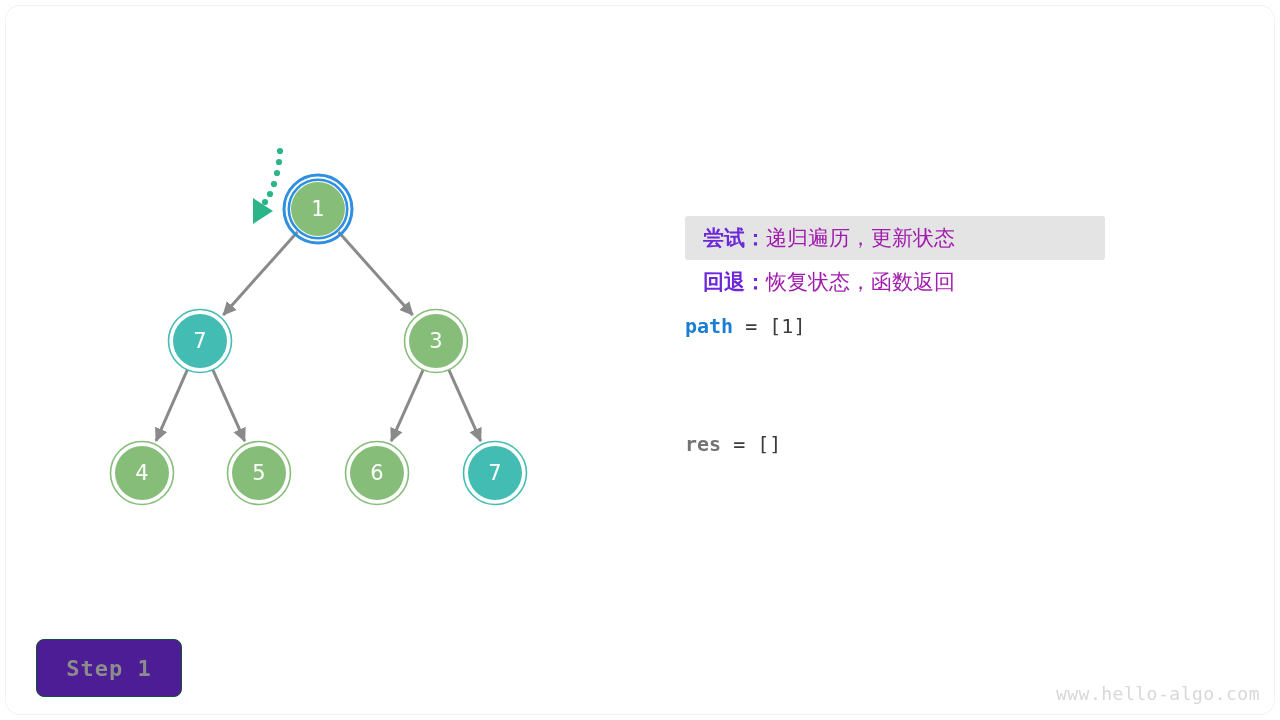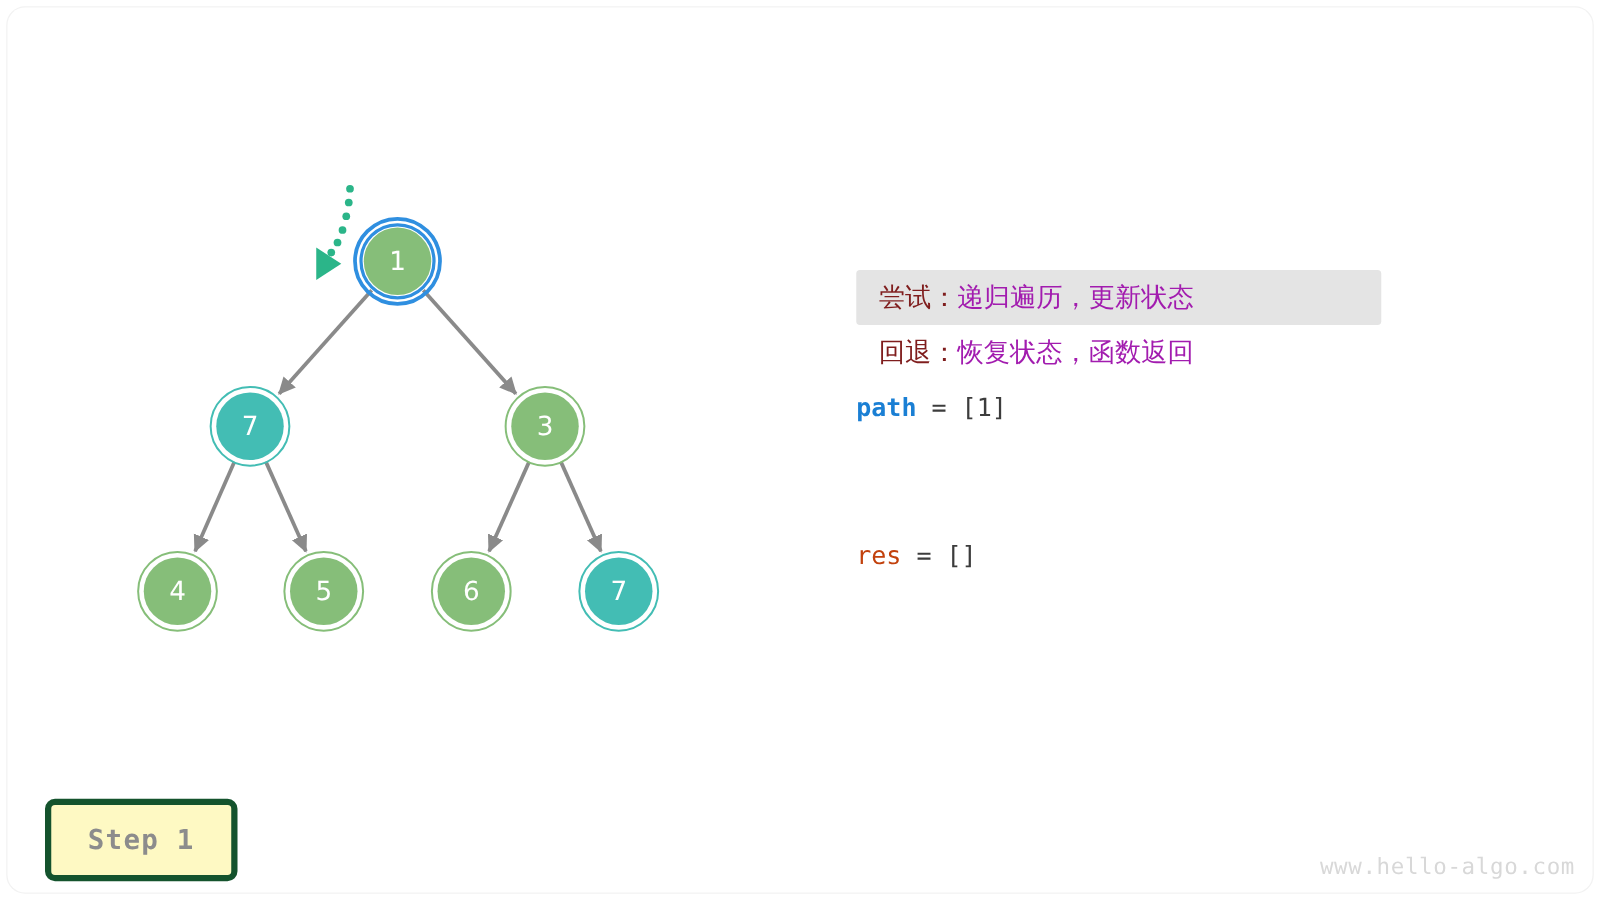--- a/index.html
+++ b/index.html
@@ -61,56 +61,56 @@
   }
   .info-line.highlight {
     background: #e4e4e4;
     border-radius: 3px;
   }
   .info-line .pad {
     display: inline-block;
     width: 18px;
   }
   .lab {
-    font-weight: normal;
-    color: #7f1d1d;
+    font-weight: bold;
+    color: #6d28d9;
   }
   .txt {
     color: #a21caf;
   }
   .code-line {
     font-family: "DejaVu Sans Mono", monospace;
     font-size: 20px;
     line-height: 44px;
     height: 44px;
     white-space: pre;
     color: #3c3c3c;
   }
   .var-path {
     color: #1a7fd4;
     font-weight: bold;
   }
   .var-res {
-    color: #c2410c;
-    font-weight: normal;
+    color: #737373;
+    font-weight: bold;
   }
   .code-spacer {
     height: 74px;
   }
 
   
   #step-badge {
     position: absolute;
     left: 36px;
     top: 639px;
     width: 144px;
     height: 56px;
-    border: 5px solid #14532d;
+    border: 1px solid #14532d;
     border-radius: 8px;
-    background: #fef9c3;
+    background: #4c1d95;
     display: flex;
     align-items: center;
     justify-content: center;
   }
   #step-badge .step-text {
     font-family: "DejaVu Sans Mono", monospace;
     font-size: 22px;
     font-weight: bold;
     color: #8c8c8c;
     letter-spacing: 1px;

